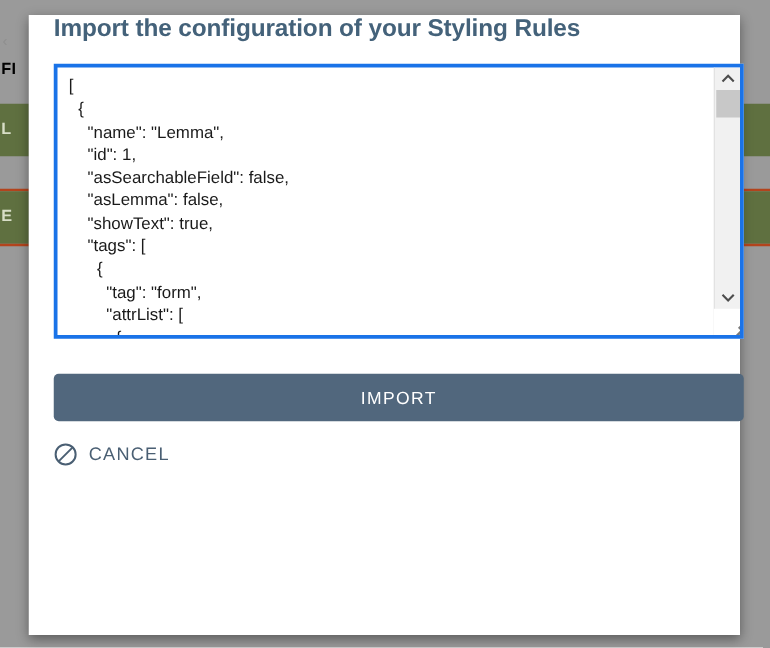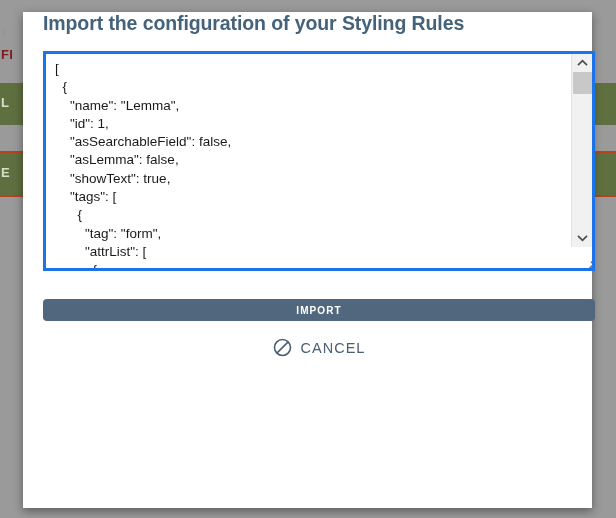--- a/index.html
+++ b/index.html
@@ -26,21 +26,21 @@
   }
   .bg-rule {
     position: absolute;
     background: #b3441d;
     height: 2px;
   }
   .bg-label {
     position: absolute;
     font-size: 13px;
     font-weight: bold;
-    color: #7f1d1d;
+    color: #000000;
     letter-spacing: .3px;
     white-space: nowrap;
     overflow: hidden;
   }
   .bg-label.on-band { color: #d8dec7; }
   .bg-faint {
     position: absolute;
     font-size: 12px;
     color: #8f8f8f;
     white-space: nowrap;
@@ -152,37 +152,36 @@
   .resize-grip i:nth-child(1) { bottom: 4px;  width: 15px; }
   .resize-grip i:nth-child(2) { bottom: 8px;  width: 13px; }
   .resize-grip i:nth-child(3) { bottom: 12px; width: 10px; }
   .resize-grip i:nth-child(4) { bottom: 16px; width: 7px; }
 
   
   #import-button {
     display: block;
     margin-top: 28px;
     width: 552px;
-    height: 22px;
+    height: 38px;
     background: #51677d;
     color: #ffffff;
     border: 0;
     border-radius: 4px;
     font-family: "Liberation Sans", sans-serif;
-    font-size: 10px;
+    font-size: 14px;
     letter-spacing: 1.1px;
     cursor: pointer;
-    font-weight: bold;
   }
 
   #cancel-row {
     margin-top: 17px;
     width: 552px;
     display: flex;
-    justify-content: center;
+    justify-content: flex-start;
     align-items: center;
     gap: 9px;
   }
   #cancel-button {
     display: flex;
     align-items: center;
     gap: 9px;
     background: none;
     border: 0;
     padding: 0;

